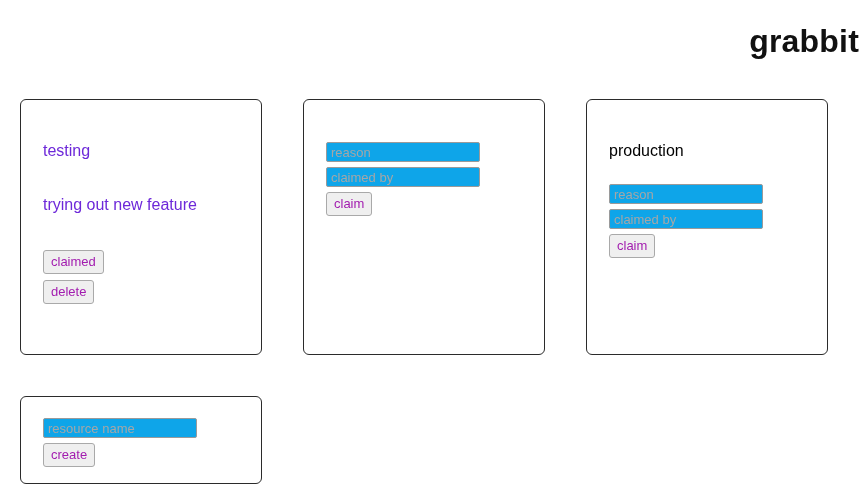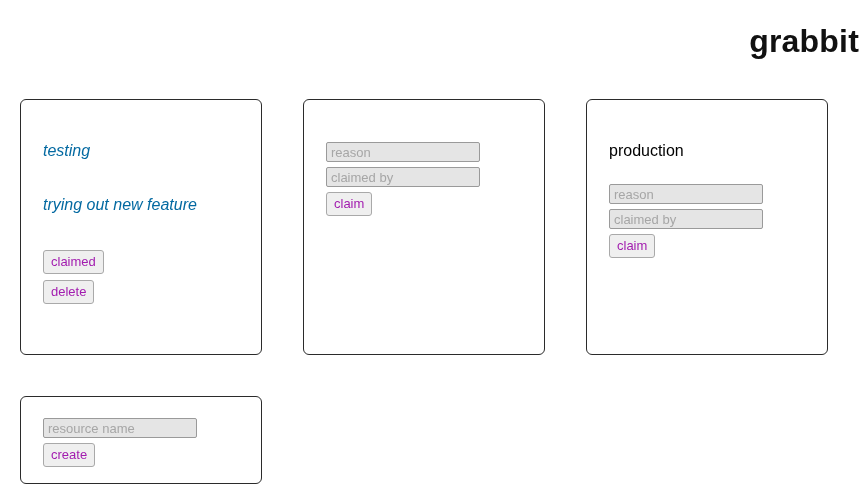--- a/index.html
+++ b/index.html
@@ -50,25 +50,24 @@
     position: relative;
   }
 
   .card-inner {
     padding: 42px 0 0 22px;
   }
 
   .card-line {
     font-size: 16px;
     line-height: 18px;
-    color: #0369a1;
+    color: #6d28d9;
     height: 18px;
     margin-bottom: 36px;
     white-space: nowrap;
-    font-style: italic;
   }
 
   .card-line.name {
     margin-bottom: 36px;
   }
 
   .btn-stack {
     margin-top: 0;
   }
 
@@ -106,21 +105,21 @@
 
   .ui-input {
     display: block;
     box-sizing: border-box;
     width: 154px;
     height: 20px;
     font-family: "Liberation Sans", sans-serif;
     font-size: 13px;
     line-height: 16px;
     color: #000000;
-    background: #e5e5e5;
+    background: #0ea5e9;
     border: 1px solid #9a9a9a;
     border-radius: 2px;
     padding: 1px 4px;
     margin: 0 0 5px 0;
     outline: none;
   }
 
   .ui-input::placeholder {
     color: #a6a6a6;
     opacity: 1;

